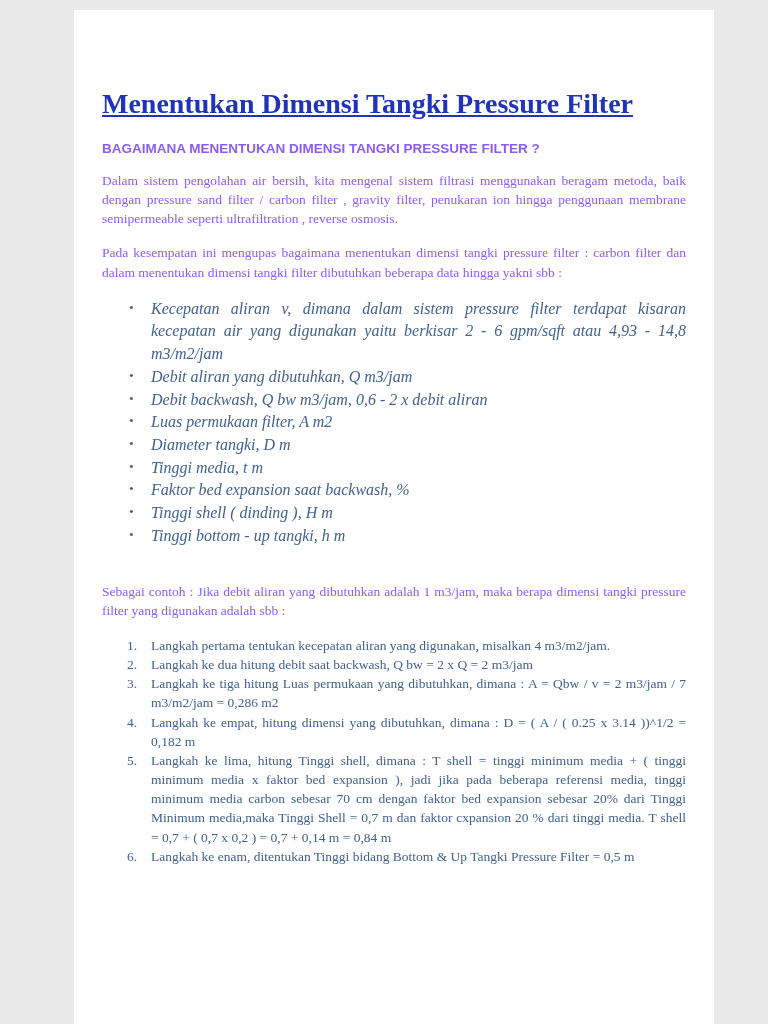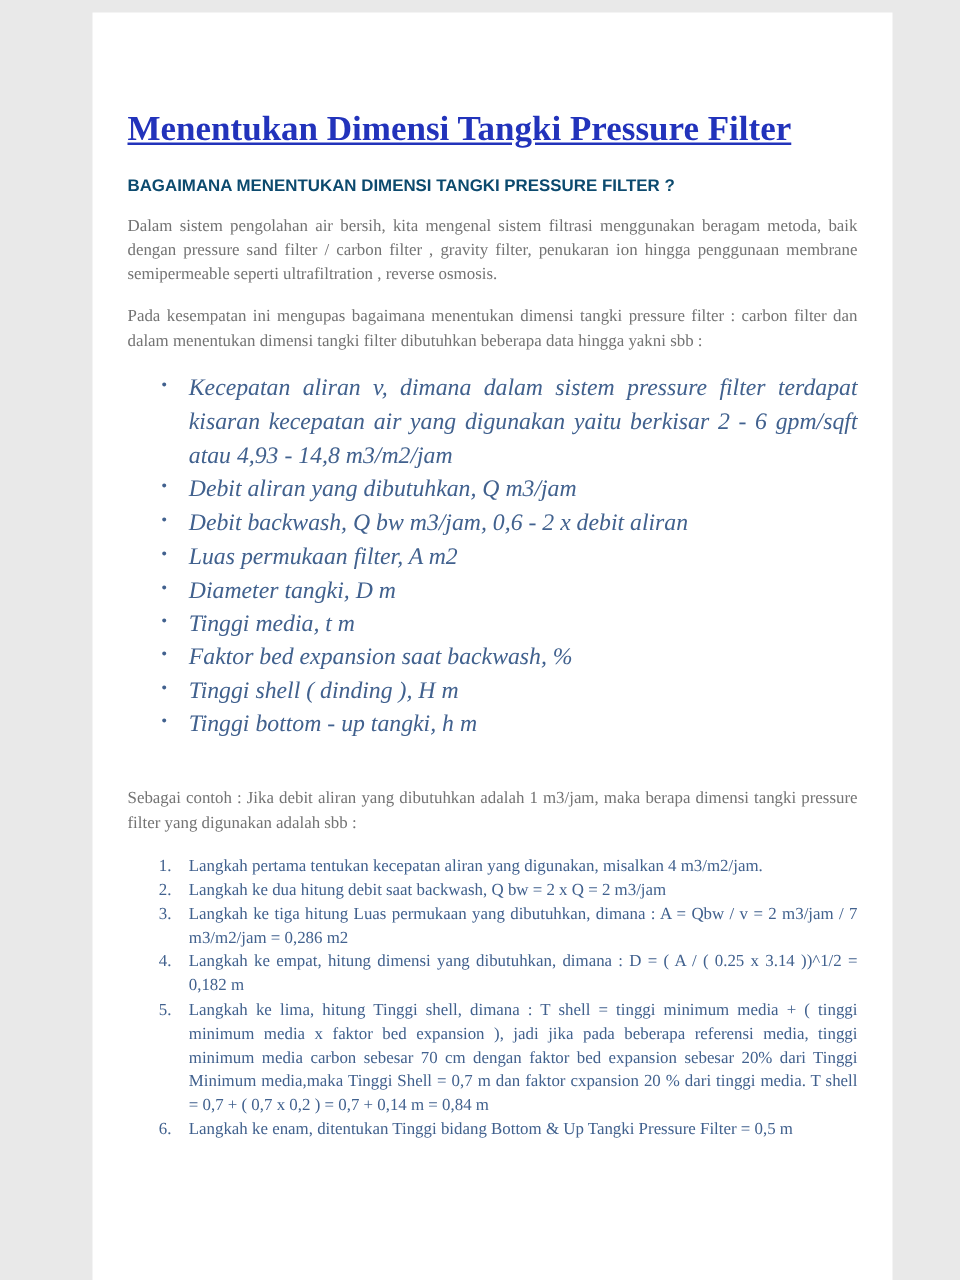--- a/index.html
+++ b/index.html
@@ -29,38 +29,38 @@
     color: #2233bb;
     text-decoration: underline;
     line-height: 1.32;
     max-width: 545px;
     margin: 0 0 18px 0;
   }
   .section-heading {
     font-family: "Liberation Sans", "DejaVu Sans", sans-serif;
     font-size: 13.5px;
     font-weight: bold;
-    color: #0c4a6e;
+    color: #8b5cf6;
     margin: 0 0 15px 0;
   }
   .para {
     font-size: 13.5px;
-    color: #737373;
+    color: #8b5cf6;
     line-height: 1.42;
     text-align: justify;
     margin: 0 0 15px 0;
   }
   .bullet-list {
     margin: 16px 0 0 0;
     padding: 0 0 0 49px;
     list-style: none;
   }
   .bullet-item {
     position: relative;
-    font-size: 19px;
+    font-size: 16px;
     font-style: italic;
     color: #41618e;
     line-height: 1.42;
     text-align: justify;
     margin: 0;
   }
   .bullet-item::before {
     content: "\2022";
     position: absolute;
     left: -22px;

